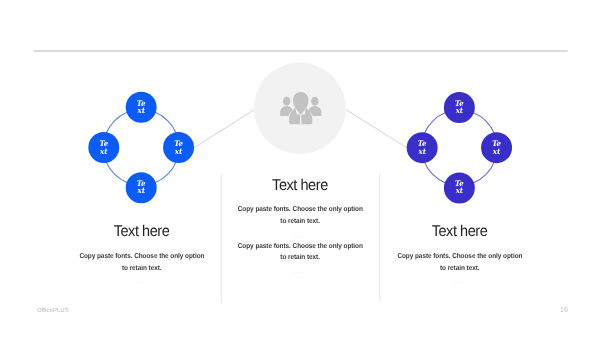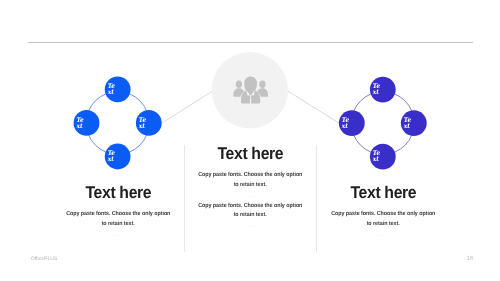--- a/index.html
+++ b/index.html
@@ -7,27 +7,27 @@
        font-family:"Liberation Sans",sans-serif;overflow:hidden;position:relative;}
   .slide{position:absolute;left:0;top:0;width:500px;height:281px;background:#fff;}
   .toprule{position:absolute;left:27.5px;top:42px;width:445px;height:1px;background:#c4c4c4;}
   .vdiv{position:absolute;width:1px;background:#e8e8e8;top:144.6px;height:107.5px;}
   .vdiv.a{left:184.2px;}
   .vdiv.b{left:316.1px;}
 
   svg.art{position:absolute;left:0;top:0;width:500px;height:281px;overflow:visible;transform:translateZ(0);}
 
   .nodetext{position:absolute;left:0;top:0;width:500px;height:281px;transform:translateZ(0);}
-  .nlab{position:absolute;width:20px;
+  .nlab{position:absolute;width:20px;text-align:center;
         font-family:"DejaVu Serif Condensed","DejaVu Serif",serif;font-style:italic;font-weight:bold;
         font-size:6.5px;line-height:6.05px;color:#ffffff;}
   .nlab span{display:block;}
 
   .col{position:absolute;width:170px;text-align:center;transform:translateZ(0);}
-  .col .title{font-size:17px;font-weight:bold;color:#1f1f1f;letter-spacing:-0.4px;
+  .col .title{font-size:13px;font-weight:normal;color:#1f1f1f;letter-spacing:-0.4px;
               line-height:12px;margin:0;}
   .col .title span{display:inline-block;transform:scaleX(0.93);transform-origin:center;}
   .col .para{font-size:5.9px;font-weight:bold;color:#3b3b3b;line-height:9.8px;margin:0;
              letter-spacing:-0.05px;}
   .col .para span{display:inline-block;transform:scaleX(0.91);transform-origin:center;}
   .col .dots{font-size:5.4px;color:#dcdcdc;line-height:11px;margin:0;letter-spacing:0.3px;position:relative;top:1px;}
 
   .foot-left{transform:translateZ(0);position:absolute;left:30.8px;top:256px;font-size:5px;color:#b4b4b4;letter-spacing:0.05px;}
   .foot-right{transform:translateZ(0);position:absolute;left:462px;top:255px;width:16px;text-align:center;font-size:6.2px;color:#c4c4c4;}
 </style>

